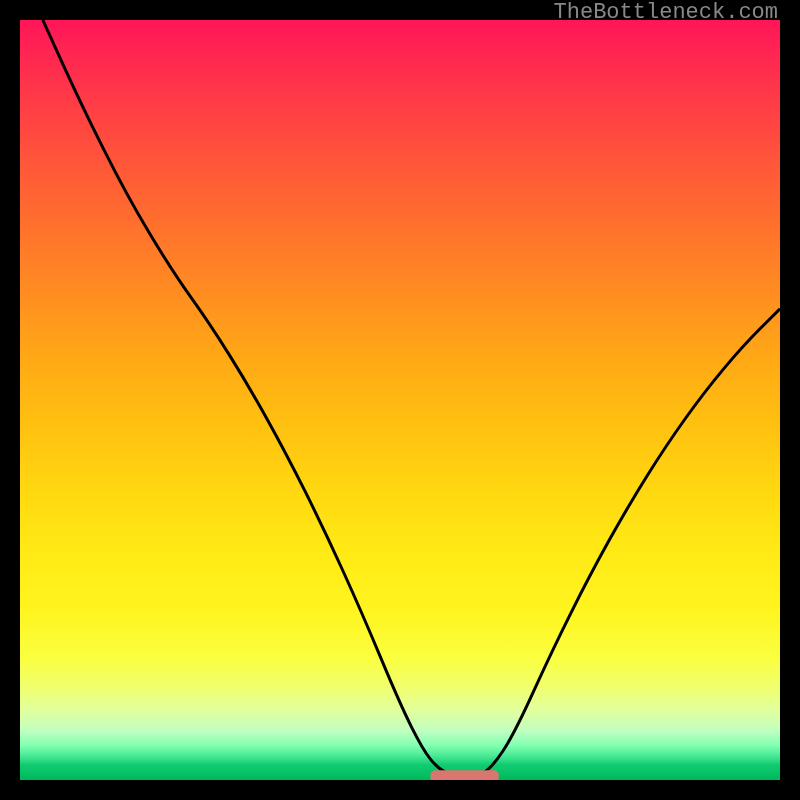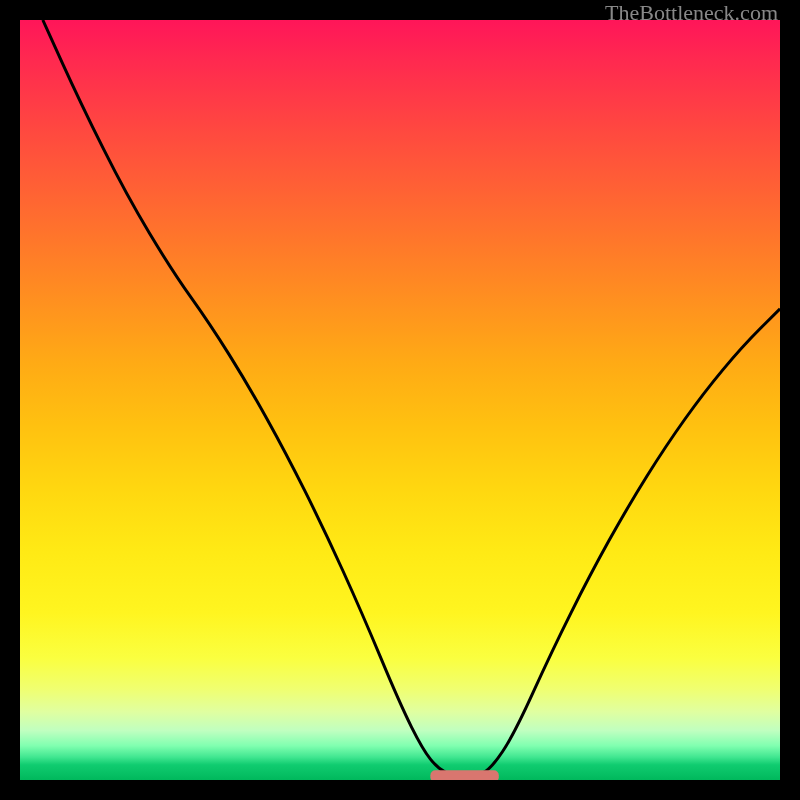--- a/index.html
+++ b/index.html
@@ -42,21 +42,21 @@
       #10cc70 98%,
       #00b85c 100%
     );
   }
   .watermark {
     position: absolute;
     top: 0px;
     right: 22px;
     color: #888;
     font-size: 22px;
-    font-family: Liberation Serif, serif;
+    font-family: Liberation Mono, monospace;
     z-index: 10;
   }
   svg {
     position: absolute;
     left: 0;
     top: 0;
     width: 100%;
     height: 100%;
   }
 </style>

